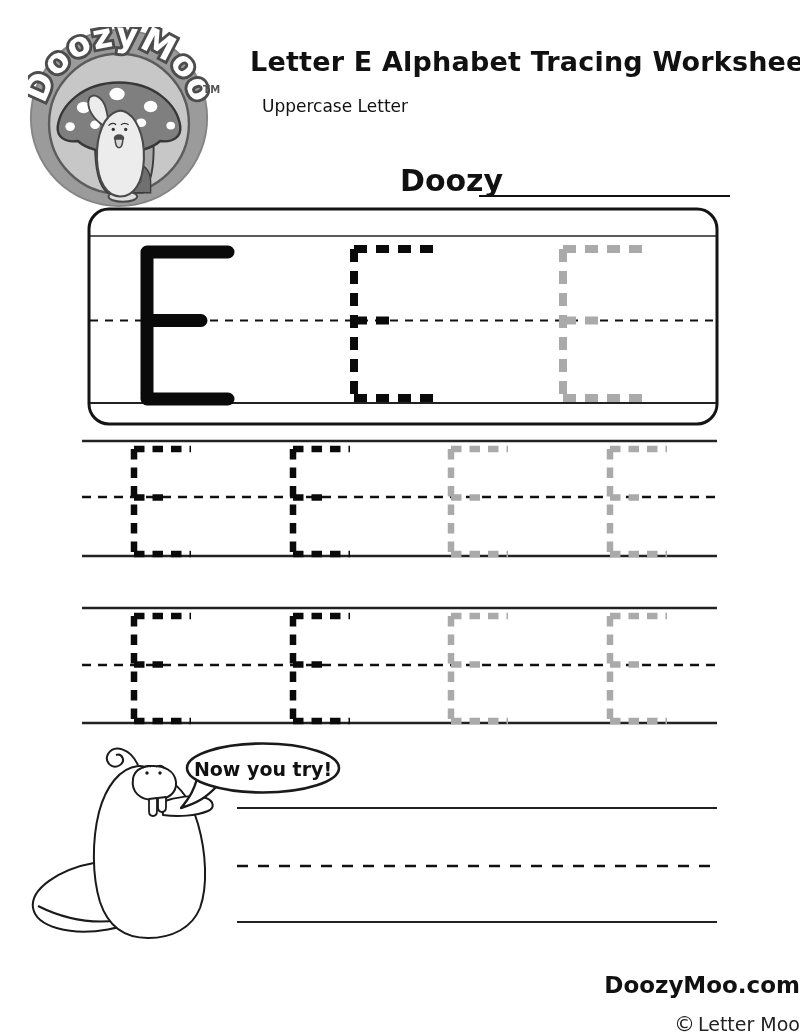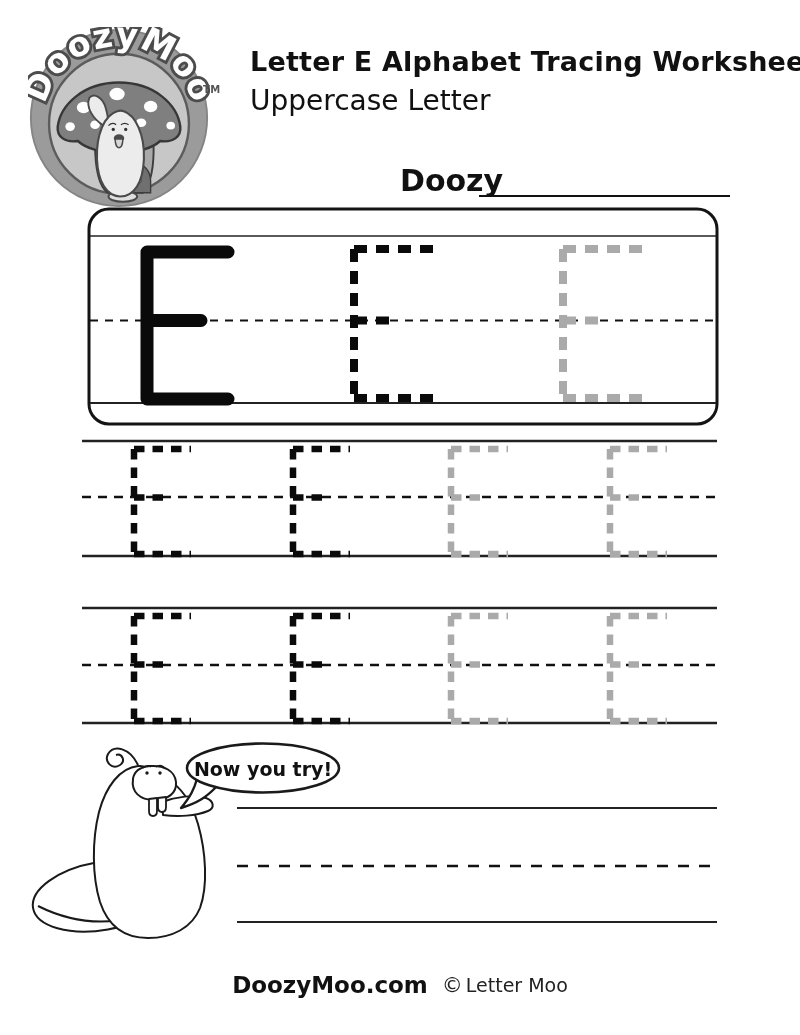--- a/index.html
+++ b/index.html
@@ -3,28 +3,28 @@
 <meta charset="utf-8">
 <style>
   html,body{margin:0;padding:0;background:#fff;}
   .page{position:relative;width:800px;height:1035px;background:#fff;overflow:hidden;
         font-family:"DejaVu Sans","Liberation Sans",sans-serif;color:#1a1a1a;}
   .art{position:absolute;left:0;top:0;}
   .logo{position:absolute;left:28px;top:27px;width:182px;height:182px;}
   .tm{position:absolute;left:203px;top:84px;font-size:10px;font-weight:bold;color:#555;letter-spacing:.5px;}
   .title{position:absolute;left:250px;top:46px;margin:0;font-size:27px;font-weight:bold;color:#111;
          letter-spacing:.2px;white-space:nowrap;}
-  .subtitle{position:absolute;left:250px;top:84px;margin:0;font-size:28px;font-weight:normal;color:#111;
+  .subtitle{position:absolute;left:250px;top:84px;margin:12px;font-size:17px;font-weight:normal;color:#111;
          white-space:nowrap;}
   .name-label{position:absolute;left:400px;top:163px;font-size:30px;font-weight:600;color:#111;}
   .name-line{position:absolute;left:479px;top:195px;width:251px;height:0;border-top:2px solid #111;}
   .bubble-text{position:absolute;left:190px;top:758px;width:146px;text-align:center;
          font-size:19px;font-weight:600;color:#111;white-space:nowrap;}
   .footer{position:absolute;left:0;top:972px;width:100%;display:flex;justify-content:center;
-         align-items:center;gap:14px;}
+         align-items:flex-end;gap:14px;flex-direction:column;}
   .footer .site{font-size:23px;font-weight:bold;color:#111;}
   .footer .copy{font-size:19px;color:#222;display:inline-flex;align-items:baseline;gap:3px;}
   .footer .copy .sym{font-size:21px;}
 </style>
 </head>
 <body>
 
 <div class="page">
 
   <div class="logo">

